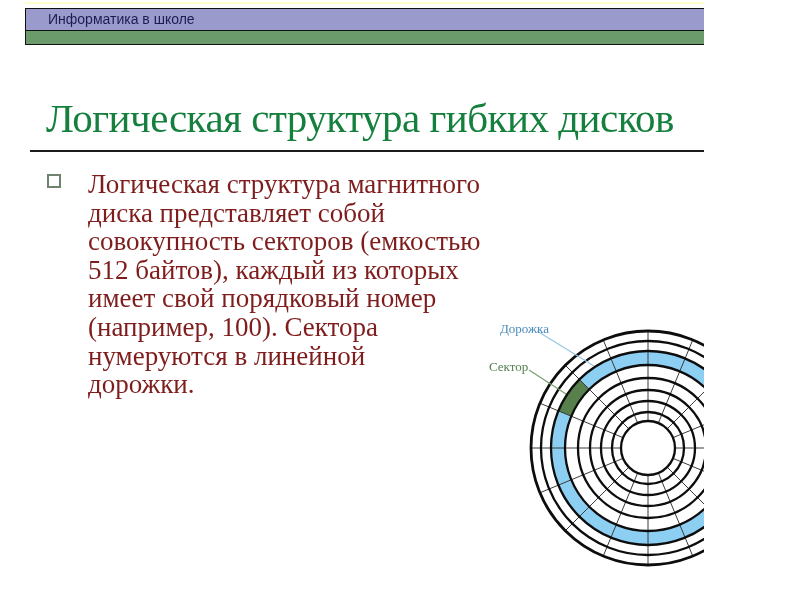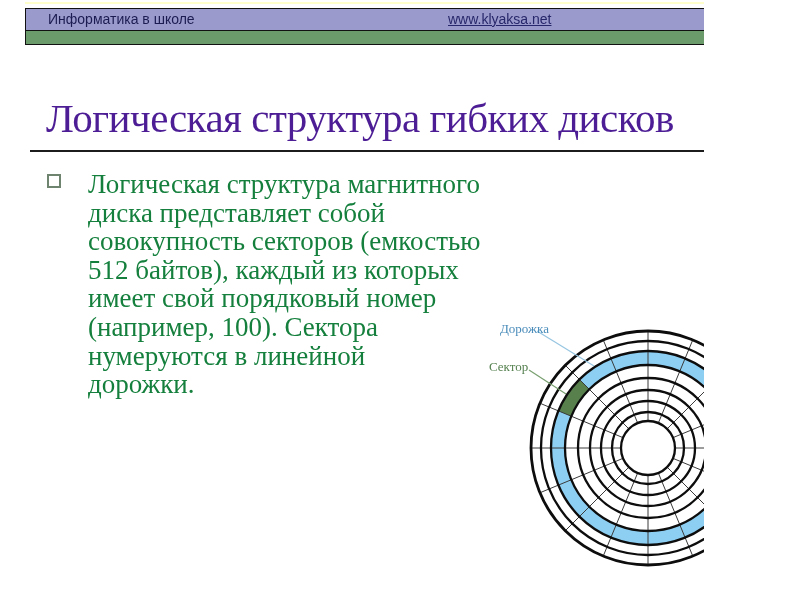--- a/index.html
+++ b/index.html
@@ -13,49 +13,48 @@
   .sq-top{position:absolute;left:765px;top:8px;width:25px;height:23px;border:1px solid #111;box-sizing:border-box;}
   .sq-bottom{position:absolute;left:765px;top:31px;width:25px;height:14px;border:1px solid #111;border-top:none;box-sizing:border-box;}
   .site-title{position:absolute;left:48px;top:9px;height:21px;line-height:21px;
               font-family:"Liberation Sans",sans-serif;font-size:14px;color:#1c1c52;}
   .site-link{position:absolute;left:448px;top:9px;height:21px;line-height:21px;
              font-family:"Liberation Sans",sans-serif;font-size:14px;color:#27276b;
              text-decoration:underline;cursor:pointer;}
 
   
   .page-title{position:absolute;left:46px;top:94px;width:730px;
-              font-size:41px;color:#4c1d95;white-space:nowrap;letter-spacing:-0.5px;}
+              font-size:41px;color:#15803d;white-space:nowrap;letter-spacing:-0.5px;}
   .title-rule{position:absolute;left:30px;top:150px;width:741px;height:0;
               border-top:2px solid #1c1c1c;}
 
   
   .bullet-marker{position:absolute;left:47px;top:174px;width:10px;height:10px;
                  border:2px solid #6f846f;background:#fff;box-sizing:content-box;}
   .body-text{position:absolute;left:88px;top:170px;width:410px;
-             font-size:27px;line-height:28.6px;color:#15803d;}
+             font-size:27px;line-height:28.6px;color:#7f1d1d;}
   .body-line{white-space:nowrap;}
 
   
   .disk-svg{position:absolute;left:0;top:0;width:800px;height:600px;}
   .diagram-label{position:absolute;font-size:13px;white-space:nowrap;}
   .label-track{left:500px;top:321px;color:#4a8cba;}
   .label-sector{left:483px;top:359px;color:#55804f;}
 </style>
 </head>
 <body>
 
 <div class="slide">
 
   <div class="topline" style="background: rgb(255, 255, 204);"></div>
   <div class="bar-main" style="background: rgb(154, 154, 204);"></div>
   <div class="bar-sub" style="background: rgb(107, 154, 107);"></div>
   <div class="sq-top" style="background: rgb(107, 154, 107);"></div>
   <div class="sq-bottom" style="background: rgb(154, 154, 204);"></div>
   <div class="site-title">Информатика в школе</div>
-  <a class="site-link">www.klyaksa.net</a>
 
   <div class="page-title">Логическая структура гибких дисков</div>
   <div class="title-rule"></div>
 
   <div class="bullet-marker"></div>
   <div class="body-text">
       <div class="body-line">Логическая структура магнитного</div>
       <div class="body-line">диска представляет собой</div>
       <div class="body-line">совокупность секторов (емкостью</div>
       <div class="body-line">512 байтов), каждый из которых</div>

